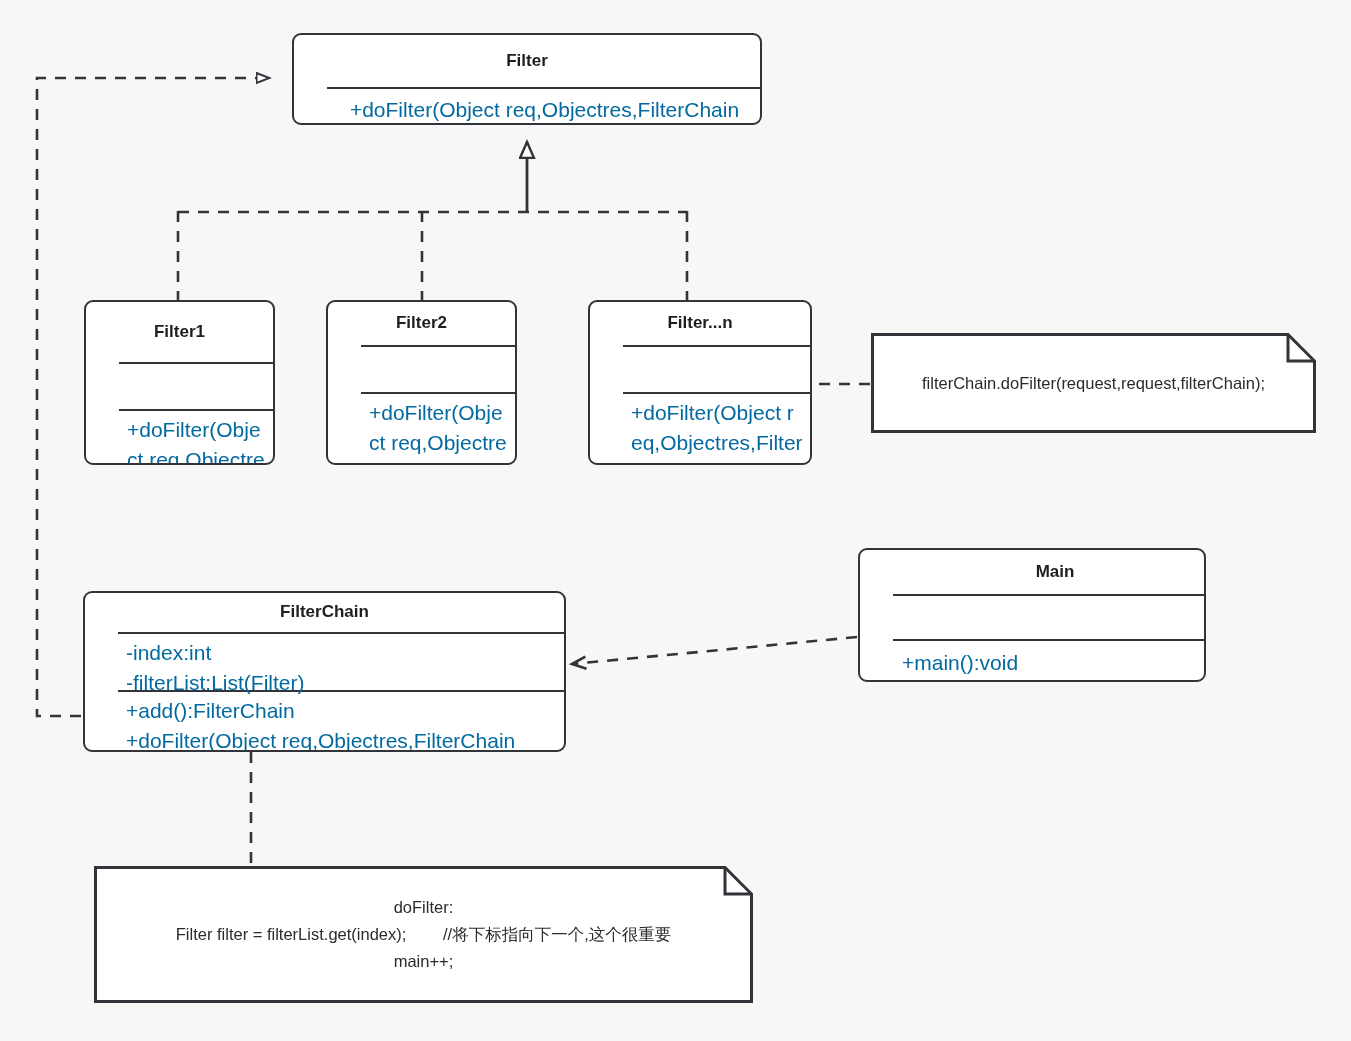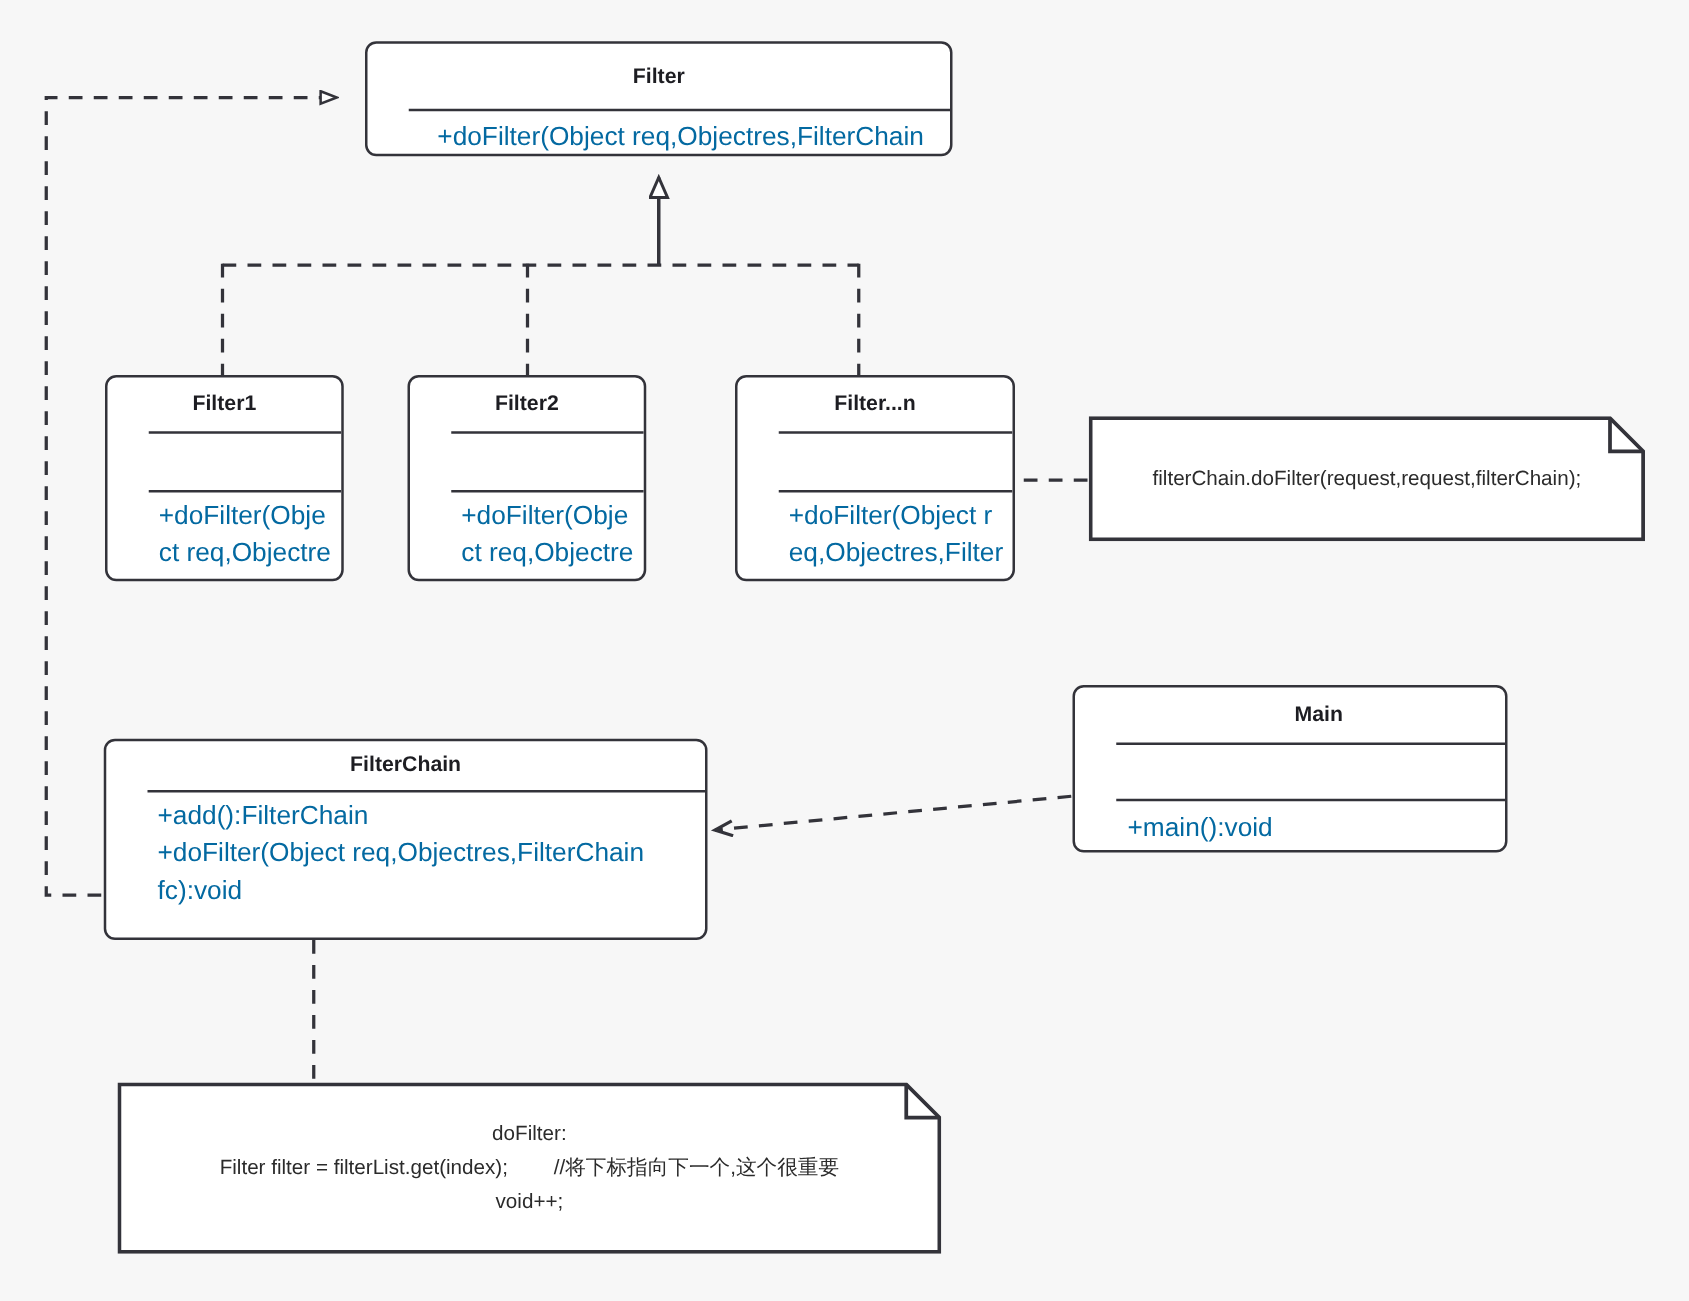--- a/index.html
+++ b/index.html
@@ -151,21 +151,21 @@
       <line x1="251" y1="752" x2="251" y2="867" stroke="#33333a" stroke-width="2.6" stroke-dasharray="11 9"></line>
     </g>
   </svg>
 
   <div class="uml-class" style="left:292px; top:33px; width:470px; height:92px;">
     <div class="uml-title" style="height:52px;">Filter</div>
     <div class="uml-compartment centered-pad" style="height:37px; text-align:center; word-break:normal;">+doFilter(Object req,Objectres,FilterChain fc):void</div>
   </div>
 
   <div class="uml-class" style="left:84px; top:300px; width:191px; height:165px;">
-    <div class="uml-title" style="height:43px;">Filter1</div>
+    <div class="uml-title" style="height:60px;">Filter1</div>
     <div class="uml-compartment empty" style="height:47px;"></div>
     <div class="uml-compartment" style="height:72px;">+doFilter(Object req,Objectres,FilterChain fc):void</div>
   </div>
 
   <div class="uml-class" style="left:326px; top:300px; width:191px; height:165px;">
     <div class="uml-title" style="height:43px;">Filter2</div>
     <div class="uml-compartment empty" style="height:47px;"></div>
     <div class="uml-compartment" style="height:72px;">+doFilter(Object req,Objectres,FilterChain fc):void</div>
   </div>
 
@@ -178,35 +178,37 @@
   <div class="uml-note" style="left:871px; top:333px; width:445px; height:100px;">
     <svg class="note-body" viewBox="0 0 445 100" preserveAspectRatio="none" xmlns="http://www.w3.org/2000/svg">
       <path d="M1.5,1.5 L417,1.5 L443.5,28 L443.5,98.5 L1.5,98.5 Z" fill="#ffffff" stroke="#33333a" stroke-width="3"></path>
       <path d="M417,1.5 L417,28 L443.5,28" fill="none" stroke="#33333a" stroke-width="3"></path>
     </svg>
     <div class="note-text" style="padding:0 20px;">filterChain.doFilter(request,request,filterChain);</div>
   </div>
 
   <div class="uml-class" style="left:83px; top:591px; width:483px; height:161px;">
     <div class="uml-title" style="height:39px;">FilterChain</div>
+    <div class="uml-compartment" style="height:58px; word-break:normal;">-index:int
+-filterList:List(Filter)</div>
     <div class="uml-compartment" style="height:64px; word-break:normal;">+add():FilterChain
 +doFilter(Object req,Objectres,FilterChain fc):void</div>
   </div>
 
   <div class="uml-class" style="left:858px; top:548px; width:348px; height:134px;">
     <div class="uml-title" style="height:44px;padding-left:46px;">Main</div>
     <div class="uml-compartment empty" style="height:45px;"></div>
     <div class="uml-compartment centered-pad" style="height:45px; word-break:normal; display:flex; align-items:center;">+main():void</div>
   </div>
 
   <div class="uml-note" style="left:94px; top:866px; width:659px; height:137px;padding-left:12px;">
     <svg class="note-body" viewBox="0 0 659 137" preserveAspectRatio="none" xmlns="http://www.w3.org/2000/svg">
       <path d="M1.5,1.5 L631,1.5 L657.5,28 L657.5,135.5 L1.5,135.5 Z" fill="#ffffff" stroke="#33333a" stroke-width="3"></path>
       <path d="M631,1.5 L631,28 L657.5,28" fill="none" stroke="#33333a" stroke-width="3"></path>
     </svg>
     <div class="note-text" style="padding:0 16px; justify-content:center;">
       <span class="note-line">doFilter:</span>
       <span class="note-line">Filter filter = filterList.get(index);        //将下标指向下一个,这个很重要</span>
-      <span class="note-line">void++;</span>
+      <span class="note-line">main++;</span>
     </div>
   </div>
 
 </div>
 
 </body></html>

